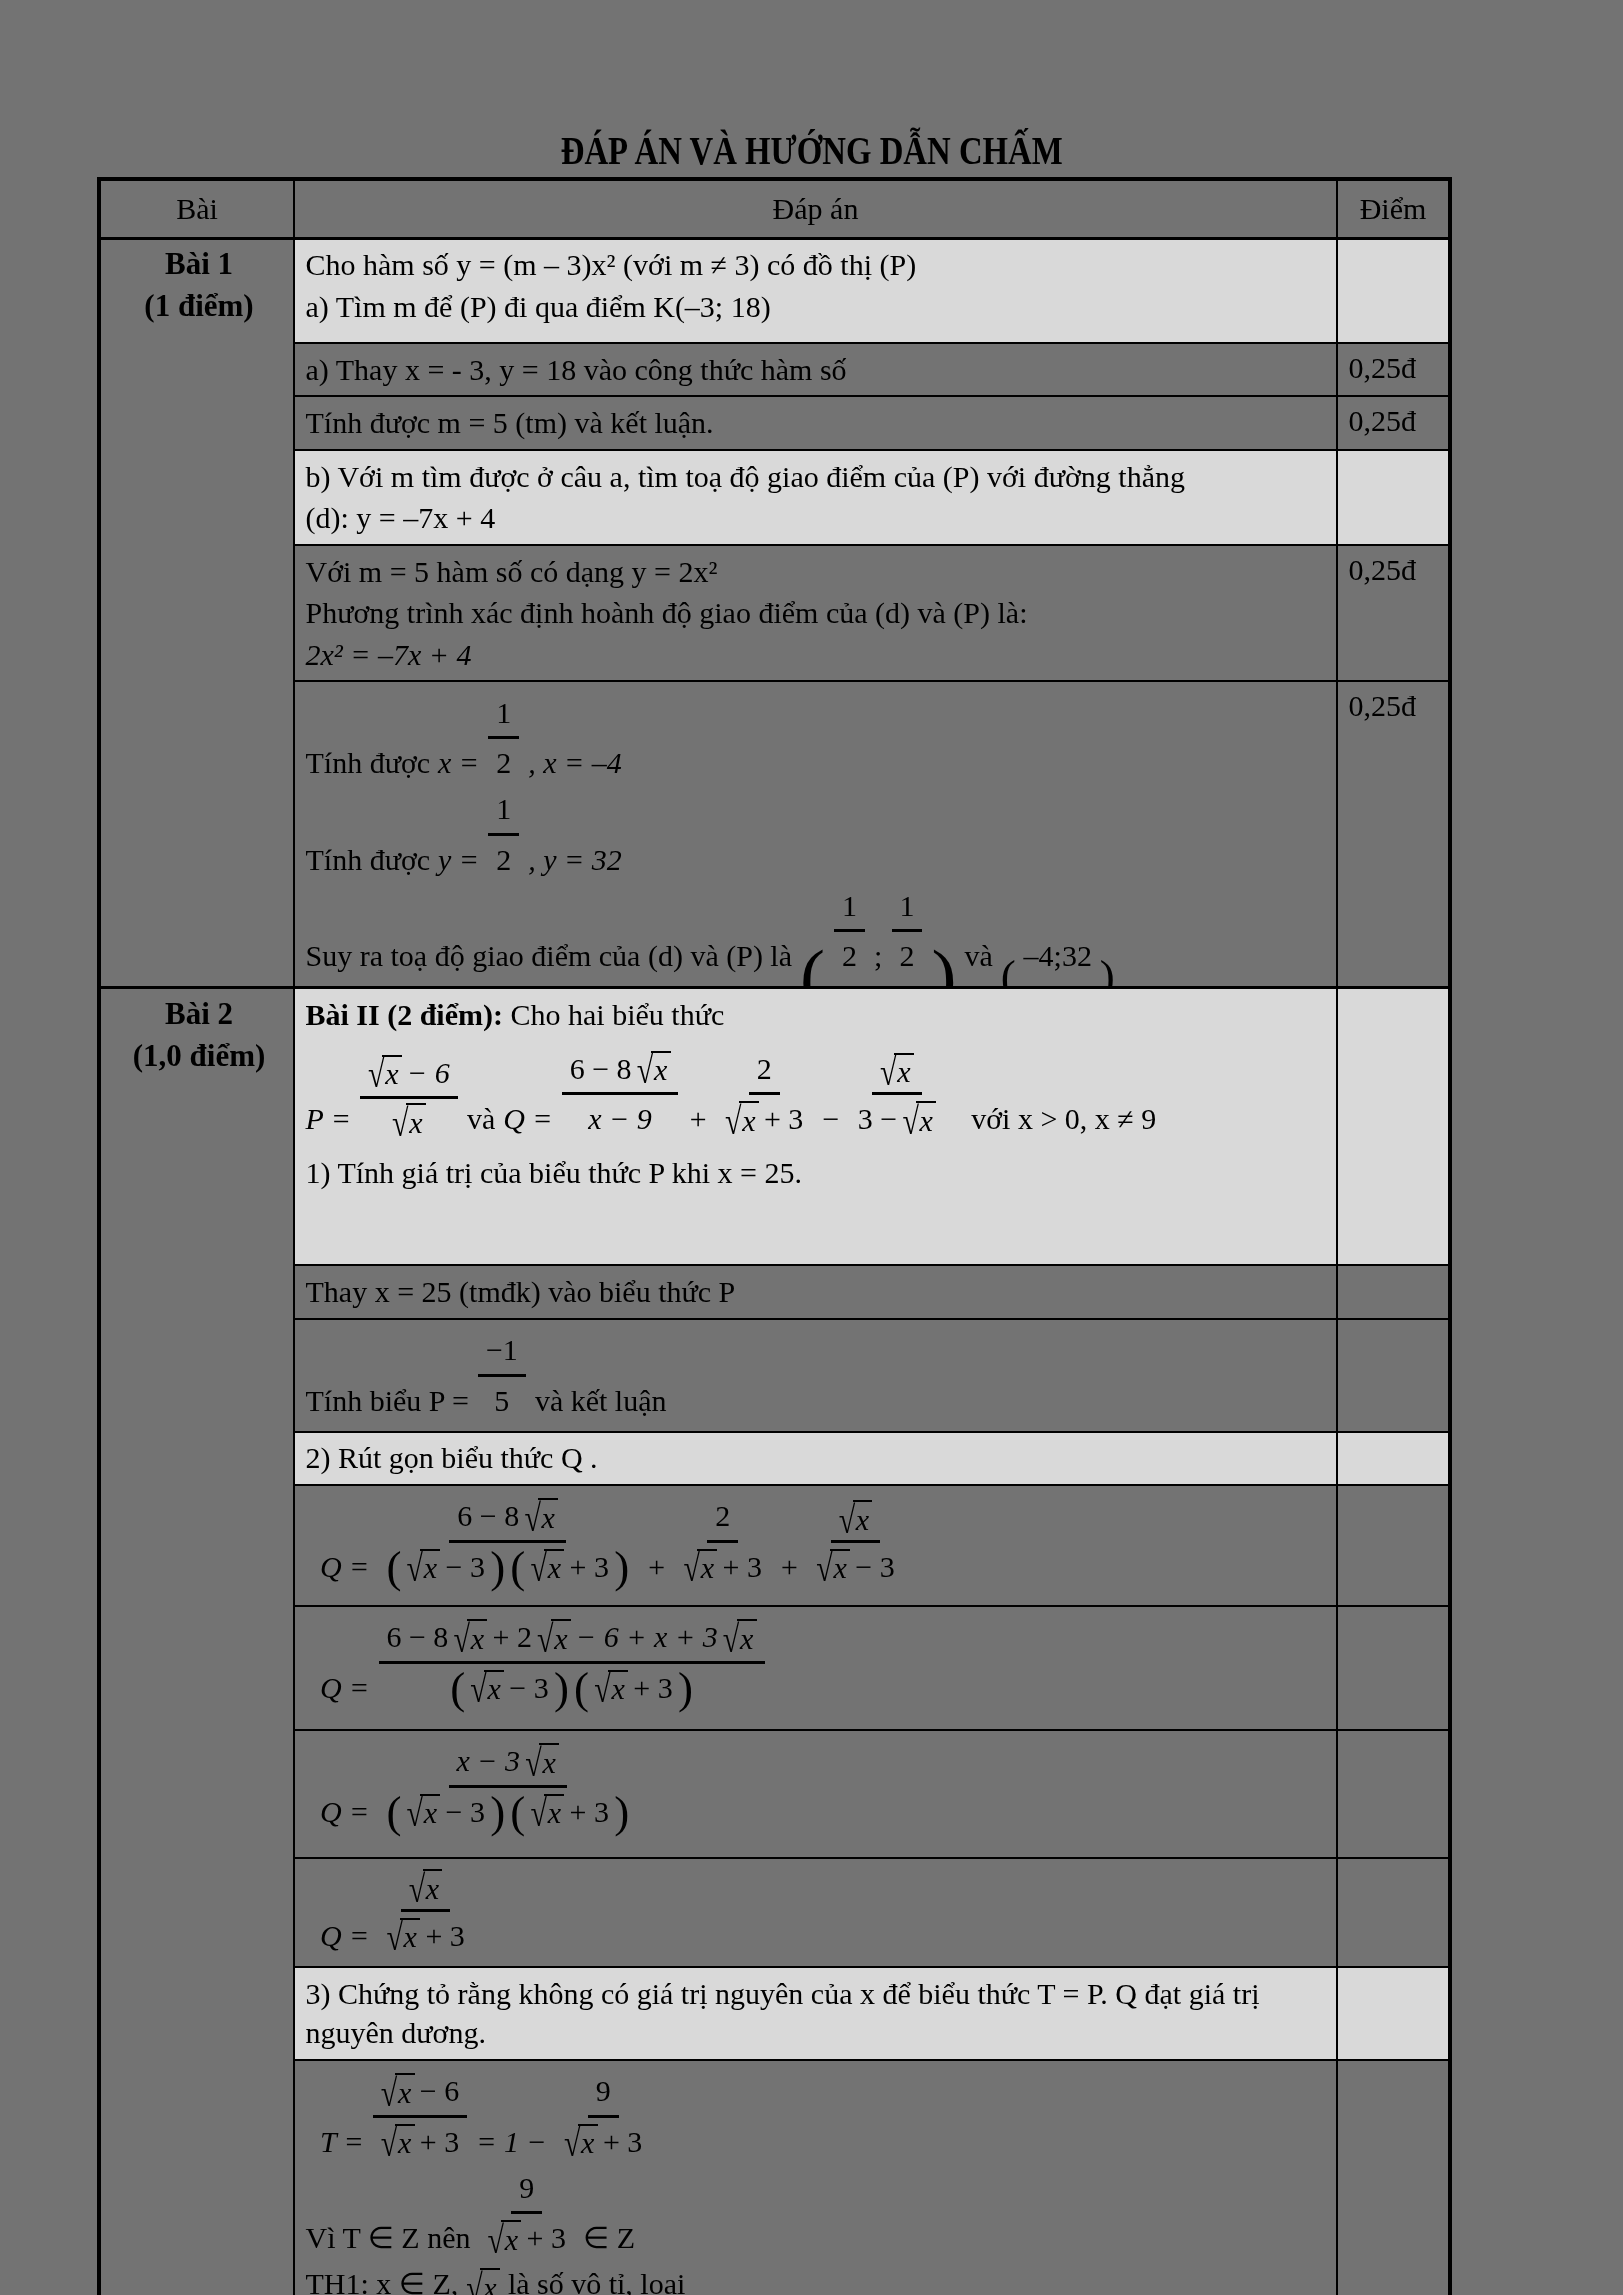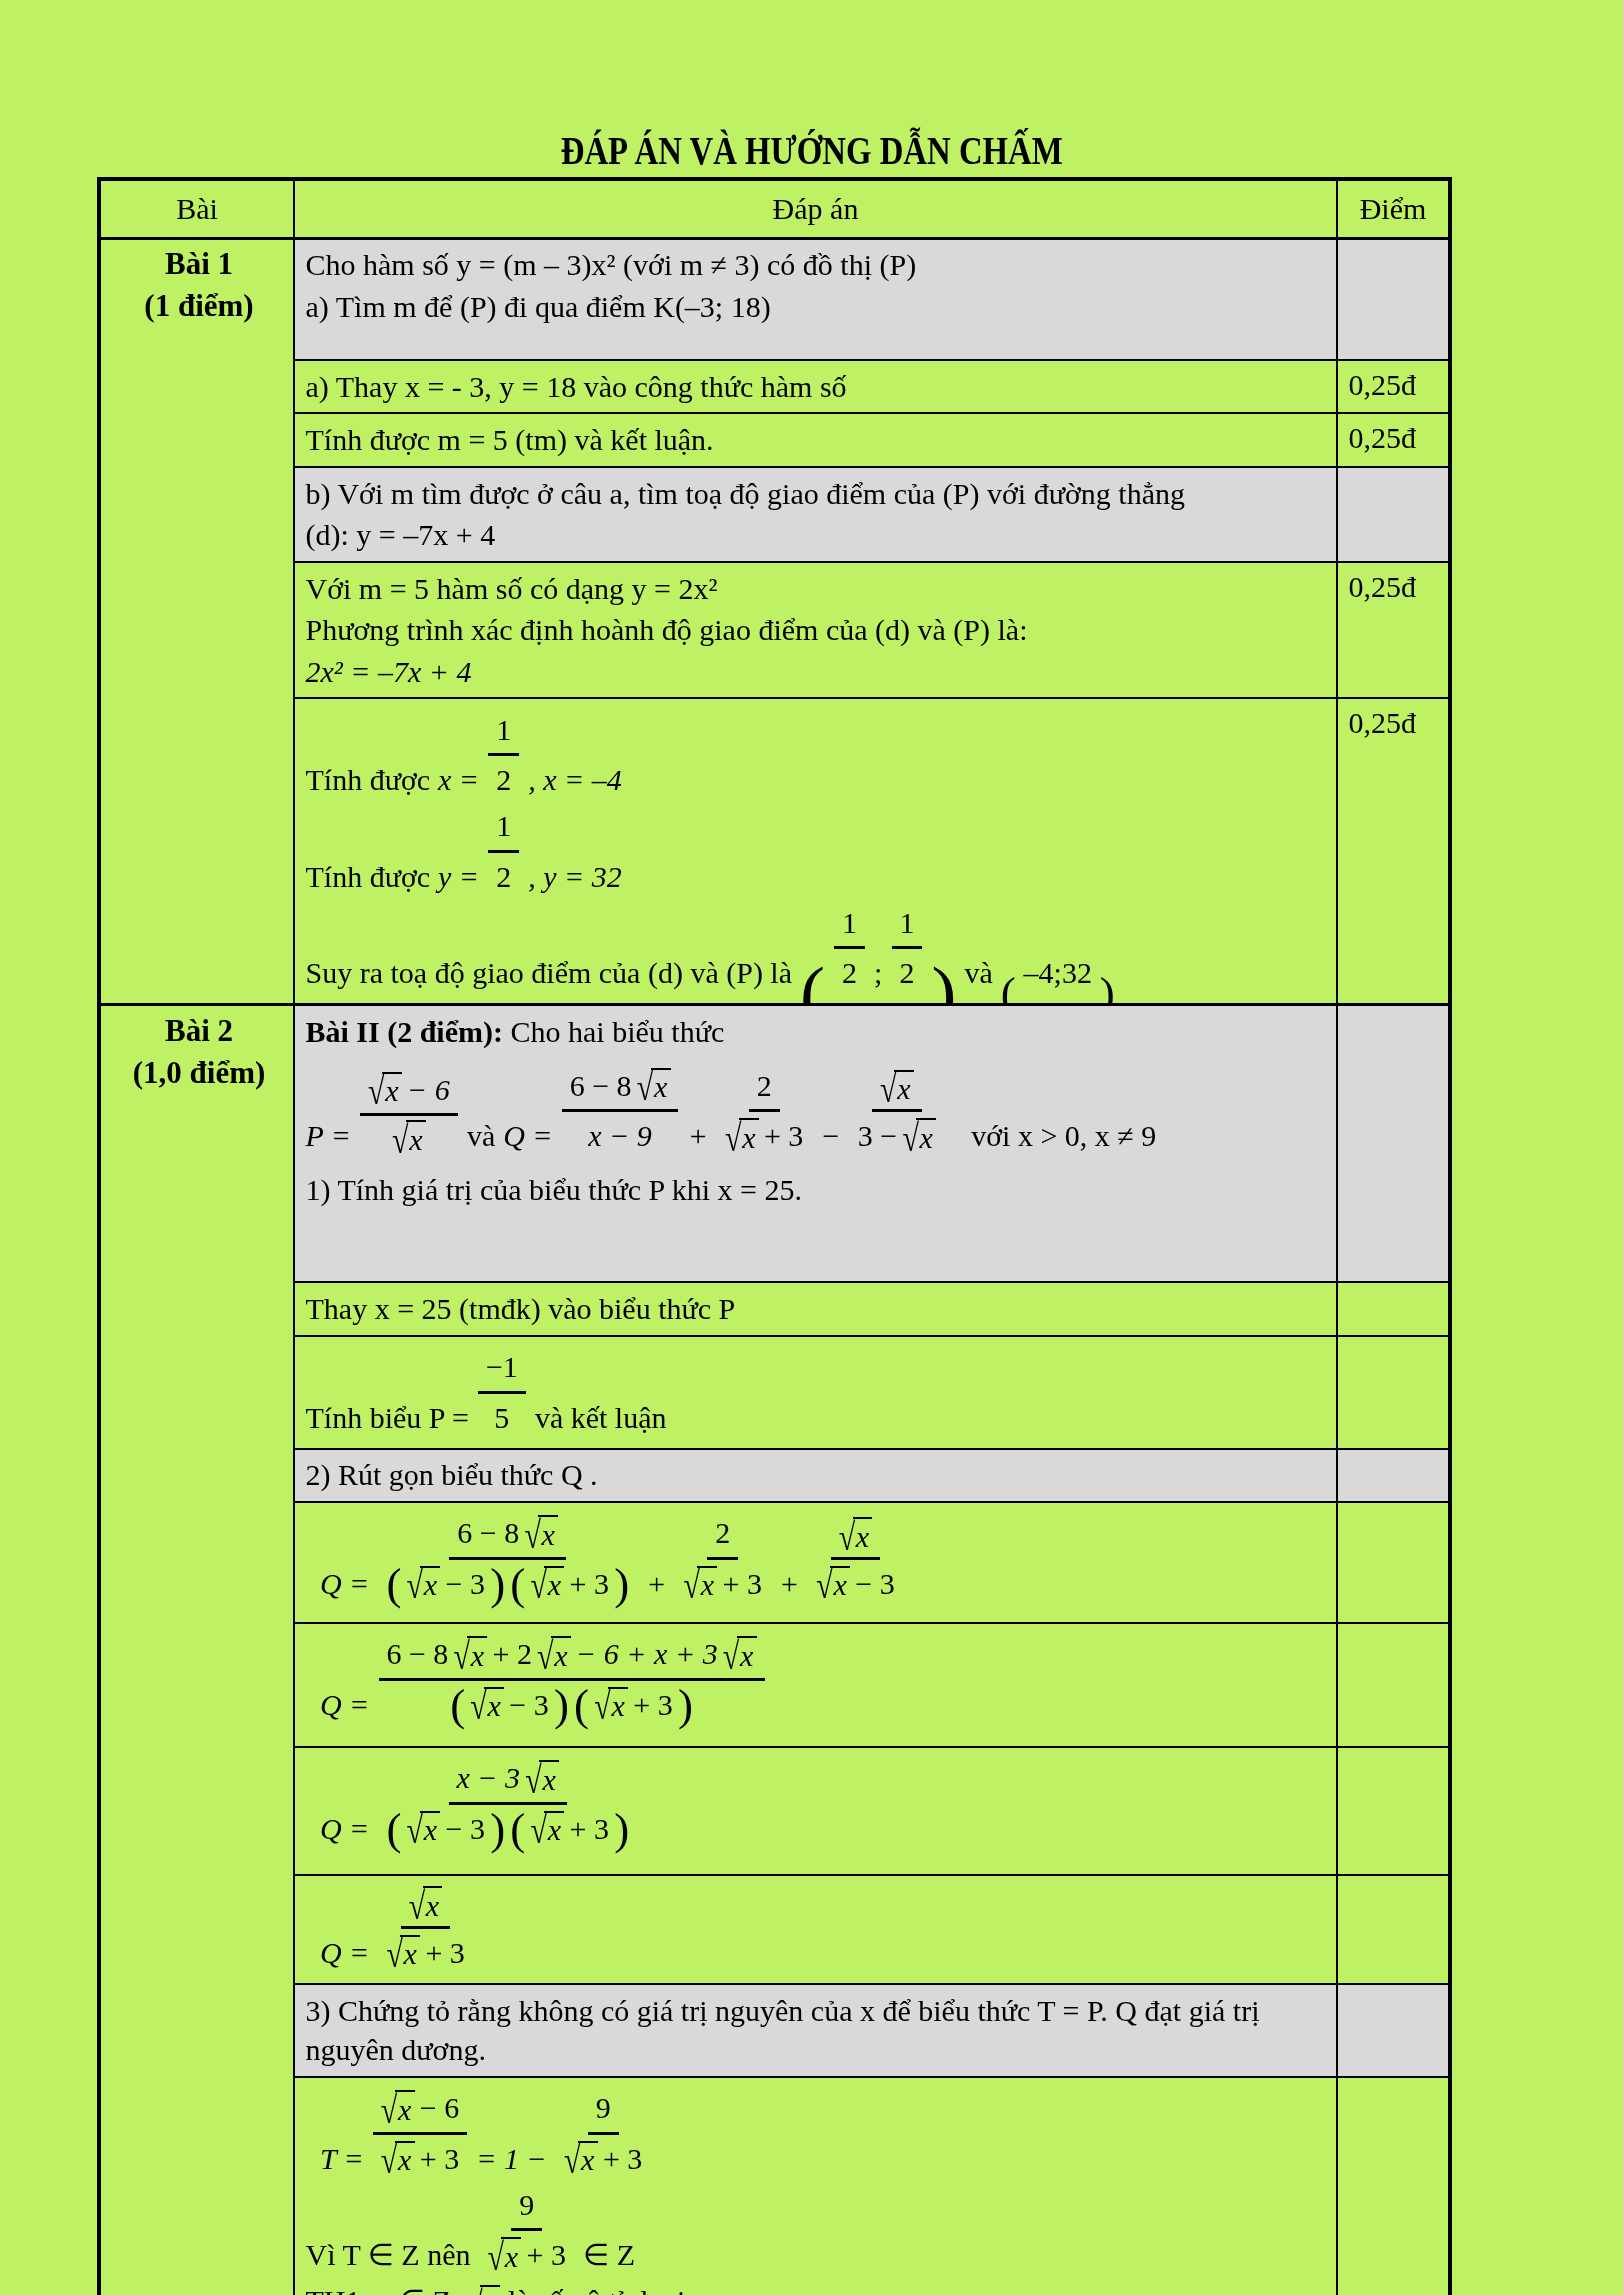--- a/index.html
+++ b/index.html
@@ -1,16 +1,16 @@
 <!DOCTYPE html>
 <html style="font-size:10.5px"><head>
 <meta charset="utf-8">
 <style>
   html,body{margin:0;padding:0;background:#e8e8e8;}
-  .page{position:relative;width:1623px;height:2295px;background:#bef264;
+  .page{position:relative;width:1623px;height:2295px;background:#737373;
         font-family:"Liberation Serif", serif;color:#000;overflow:hidden;}
   .title{position:absolute;top:128px;left:0;width:100%;text-align:center;
          font-weight:bold;font-size:41px;line-height:1.1;white-space:nowrap;}
   .title .squeeze{display:inline-block;transform:scaleX(0.80);transform-origin:center;}
 
   table.main{position:absolute;left:97px;top:177px;width:1350px;
              border-collapse:collapse;table-layout:fixed;
              border:4.6px solid #000;font-size:30px;line-height:1.32;}
   table.main td{border:2.6px solid #000;vertical-align:top;padding:3.9px 6.5px 3.9px 10.5px;overflow:hidden;}
   tr.hrow td{border-bottom:3.9px solid #000;text-align:center;vertical-align:middle;
@@ -60,21 +60,21 @@
         <col style="width:113px">
       </colgroup>
 
     <tbody>
         <tr class="hrow" style="height:59px">
       <td>Bài</td>
       <td>Đáp án</td>
       <td>Điểm</td>
     </tr>
 
-    <tr style="height:122px">
+    <tr style="height:105px">
       <td class="lbl" rowspan="6">
         <div>Bài 1</div>
         <div>(1 điểm)</div>
       </td>
       <td class="shade">
         <div class="txt">Cho hàm số y = (m – 3)x² (với m ≠ 3) có đồ thị (P)</div>
         <div class="txt">a) Tìm m để (P) đi qua điểm K(–3; 18)</div>
       </td>
       <td class="shade pt"></td>
     </tr>

